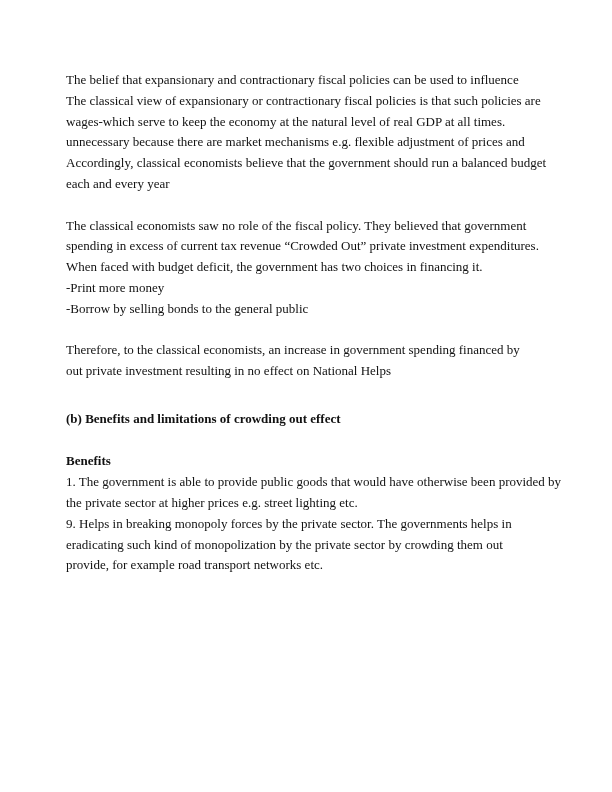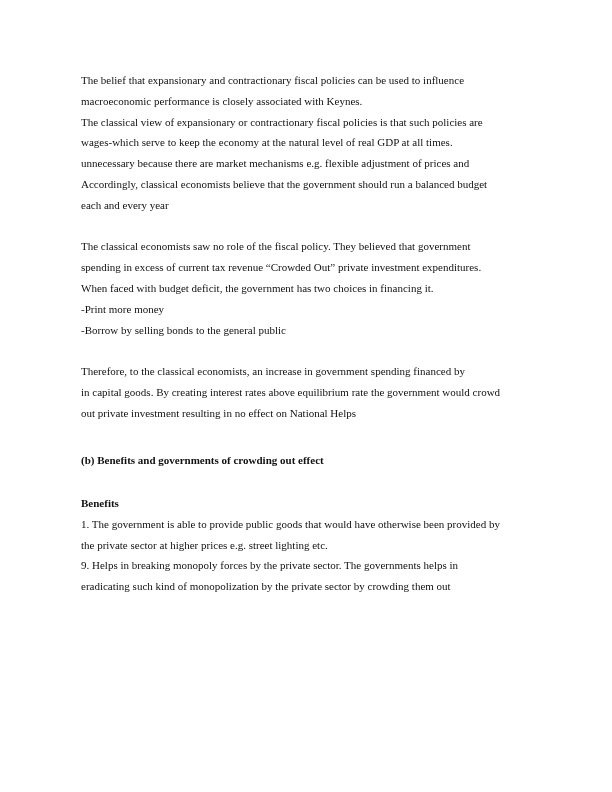--- a/index.html
+++ b/index.html
@@ -10,24 +10,24 @@
     body {
       width: 612px;
       height: 792px;
       position: relative;
       overflow: hidden;
       font-family: "Liberation Serif", "DejaVu Serif", serif;
       color: #111111;
     }
     .page {
       position: absolute;
-      left: 81px;
+      left: 66px;
       top: 70px;
       width: 470px;
-      font-size: 11px;
+      font-size: 13px;
       line-height: 20.8px;
     }
     .line {
       display: block;
       white-space: nowrap;
       height: 20.8px;
     }
     .blank {
       display: block;
       height: 20.8px;
@@ -36,21 +36,20 @@
       font-weight: bold;
     }
   </style>
 </head>
 <body>
 
 <div class="page">
 
   <div>
     <span class="line">The belief that expansionary and contractionary fiscal policies can be used to influence</span>
-    <span class="line">macroeconomic performance is closely associated with Keynes.</span>
     <span class="line">The classical view of expansionary or contractionary fiscal policies is that such policies are</span>
     <span class="line">wages-which serve to keep the economy at the natural level of real GDP at all times.</span>
     <span class="line">unnecessary because there are market mechanisms e.g. flexible adjustment of prices and</span>
     <span class="line">Accordingly, classical economists believe that the government should run a balanced budget</span>
     <span class="line">each and every year</span>
   </div>
 
   <span class="blank"></span>
 
   <div>
@@ -58,33 +57,33 @@
     <span class="line">spending in excess of current tax revenue “Crowded Out” private investment expenditures.</span>
     <span class="line">When faced with budget deficit, the government has two choices in financing it.</span>
     <span class="line">-Print more money</span>
     <span class="line">-Borrow by selling bonds to the general public</span>
   </div>
 
   <span class="blank"></span>
 
   <div>
     <span class="line">Therefore, to the classical economists, an increase in government spending financed by</span>
-    <span class="line">in capital goods. By creating interest rates above equilibrium rate the government would crowd</span>
     <span class="line">out private investment resulting in no effect on National Helps</span>
   </div>
 
   <span class="blank"></span>
   <span class="blank" style="height:6px"></span>
 
-  <span class="line bold">(b) Benefits and governments of crowding out effect</span>
+  <span class="line bold">(b) Benefits and limitations of crowding out effect</span>
 
   <span class="blank"></span>
   <span class="blank" style="height:1px"></span>
 
   <div>
     <span class="line bold">Benefits</span>
     <span class="line">1. The government is able to provide public goods that would have otherwise been provided by</span>
     <span class="line">the private sector at higher prices e.g. street lighting etc.</span>
     <span class="line">9. Helps in breaking monopoly forces by the private sector. The governments helps in</span>
     <span class="line">eradicating such kind of monopolization by the private sector by crowding them out</span>
+    <span class="line">provide, for example road transport networks etc.</span>
   </div>
 
 </div>
 
 </body></html>

